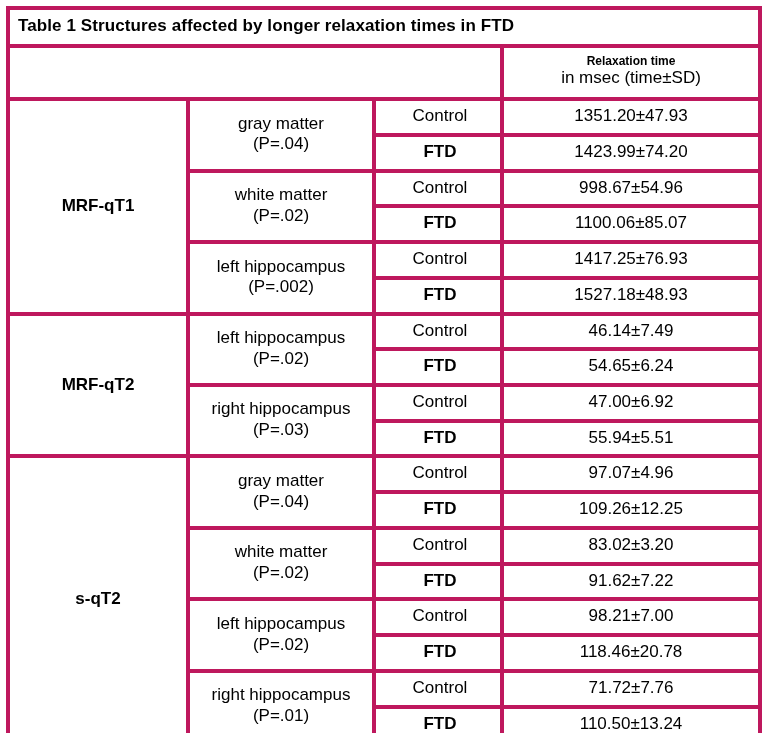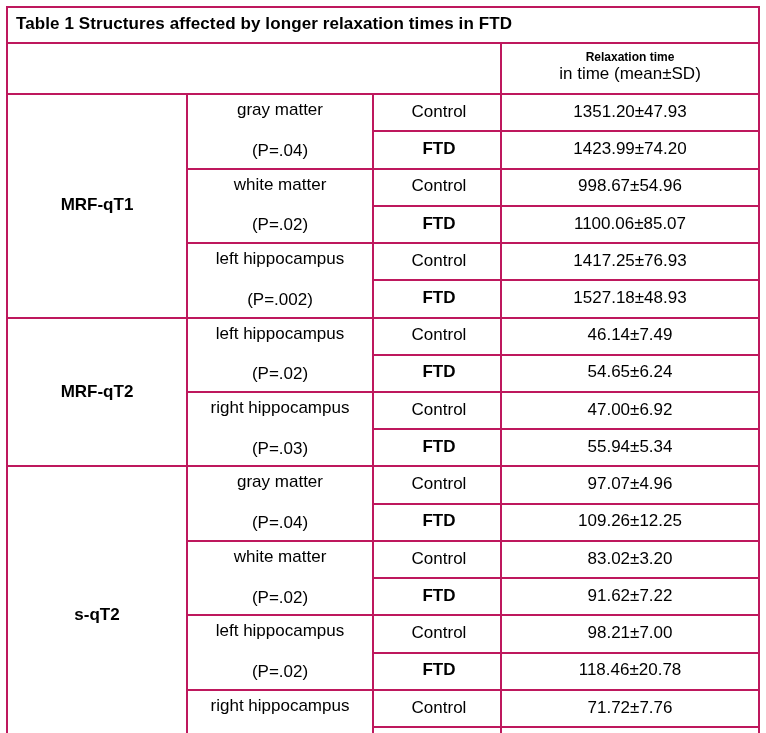--- a/index.html
+++ b/index.html
@@ -20,21 +20,21 @@
     box-sizing: border-box;
     padding: 6px 8px 6px 6px;
   }
   table.tbl {
     border-collapse: collapse;
     width: 752px;
     table-layout: fixed;
     background: #fff;
   }
   table.tbl td {
-    border: 2px solid #be185d;
+    border: 4px solid #be185d;
     padding: 0;
     vertical-align: middle;
     text-align: center;
     font-size: 17px;
     line-height: 1.22;
   }
   .caption-cell {
     text-align: left !important;
     font-size: 19px;
     font-weight: bold;
@@ -62,21 +62,21 @@
   .modality {
     font-size: 17.5px;
     font-weight: bold;
   }
   .struct {
     font-size: 17.5px;
     padding: 5px 4px 6px 4px !important;
     line-height: 1.25;
   }
   .struct .name { display: block; }
-  .struct .pval { display: block; margin-top: 20px; }
+  .struct .pval { display: block; }
   .grp {
     font-size: 17px;
     padding: 5px 6px 6px 6px !important;
     text-align: center;
     padding-left: 10px !important;
     border-radius: 10px;
   }
   .grp.bold { font-weight: bold; }
   .val {
     font-size: 17.5px;
@@ -96,21 +96,21 @@
       <col style="width:258px">
     </colgroup>
     <tbody>
       <tr>
         <td class="caption-cell" colspan="4">Table 1 Structures affected by longer relaxation times in FTD</td>
       </tr>
       <tr>
         <td class="hdr-blank" colspan="3"></td>
         <td class="hdr-relax">
           <span class="l1">Relaxation time</span>
-          <span class="l2">in time (mean±SD)</span>
+          <span class="l2">in msec (time±SD)</span>
         </td>
       </tr>
 
       <tr>
         <td class="modality row-h" rowspan="6">MRF-qT1</td>
         <td class="struct" rowspan="2">
           <span class="name">gray matter</span>
           <span class="pval">(P=.04)</span>
         </td>
         <td class="grp">Control</td>
@@ -161,21 +161,21 @@
       <tr>
         <td class="struct" rowspan="2">
           <span class="name">right hippocampus</span>
           <span class="pval">(P=.03)</span>
         </td>
         <td class="grp">Control</td>
         <td class="val">47.00±6.92</td>
       </tr>
       <tr>
         <td class="grp bold">FTD</td>
-        <td class="val">55.94±5.34</td>
+        <td class="val">55.94±5.51</td>
       </tr>
 
       <tr>
         <td class="modality row-h" rowspan="8">s-qT2</td>
         <td class="struct" rowspan="2">
           <span class="name">gray matter</span>
           <span class="pval">(P=.04)</span>
         </td>
         <td class="grp">Control</td>
         <td class="val">97.07±4.96</td>

